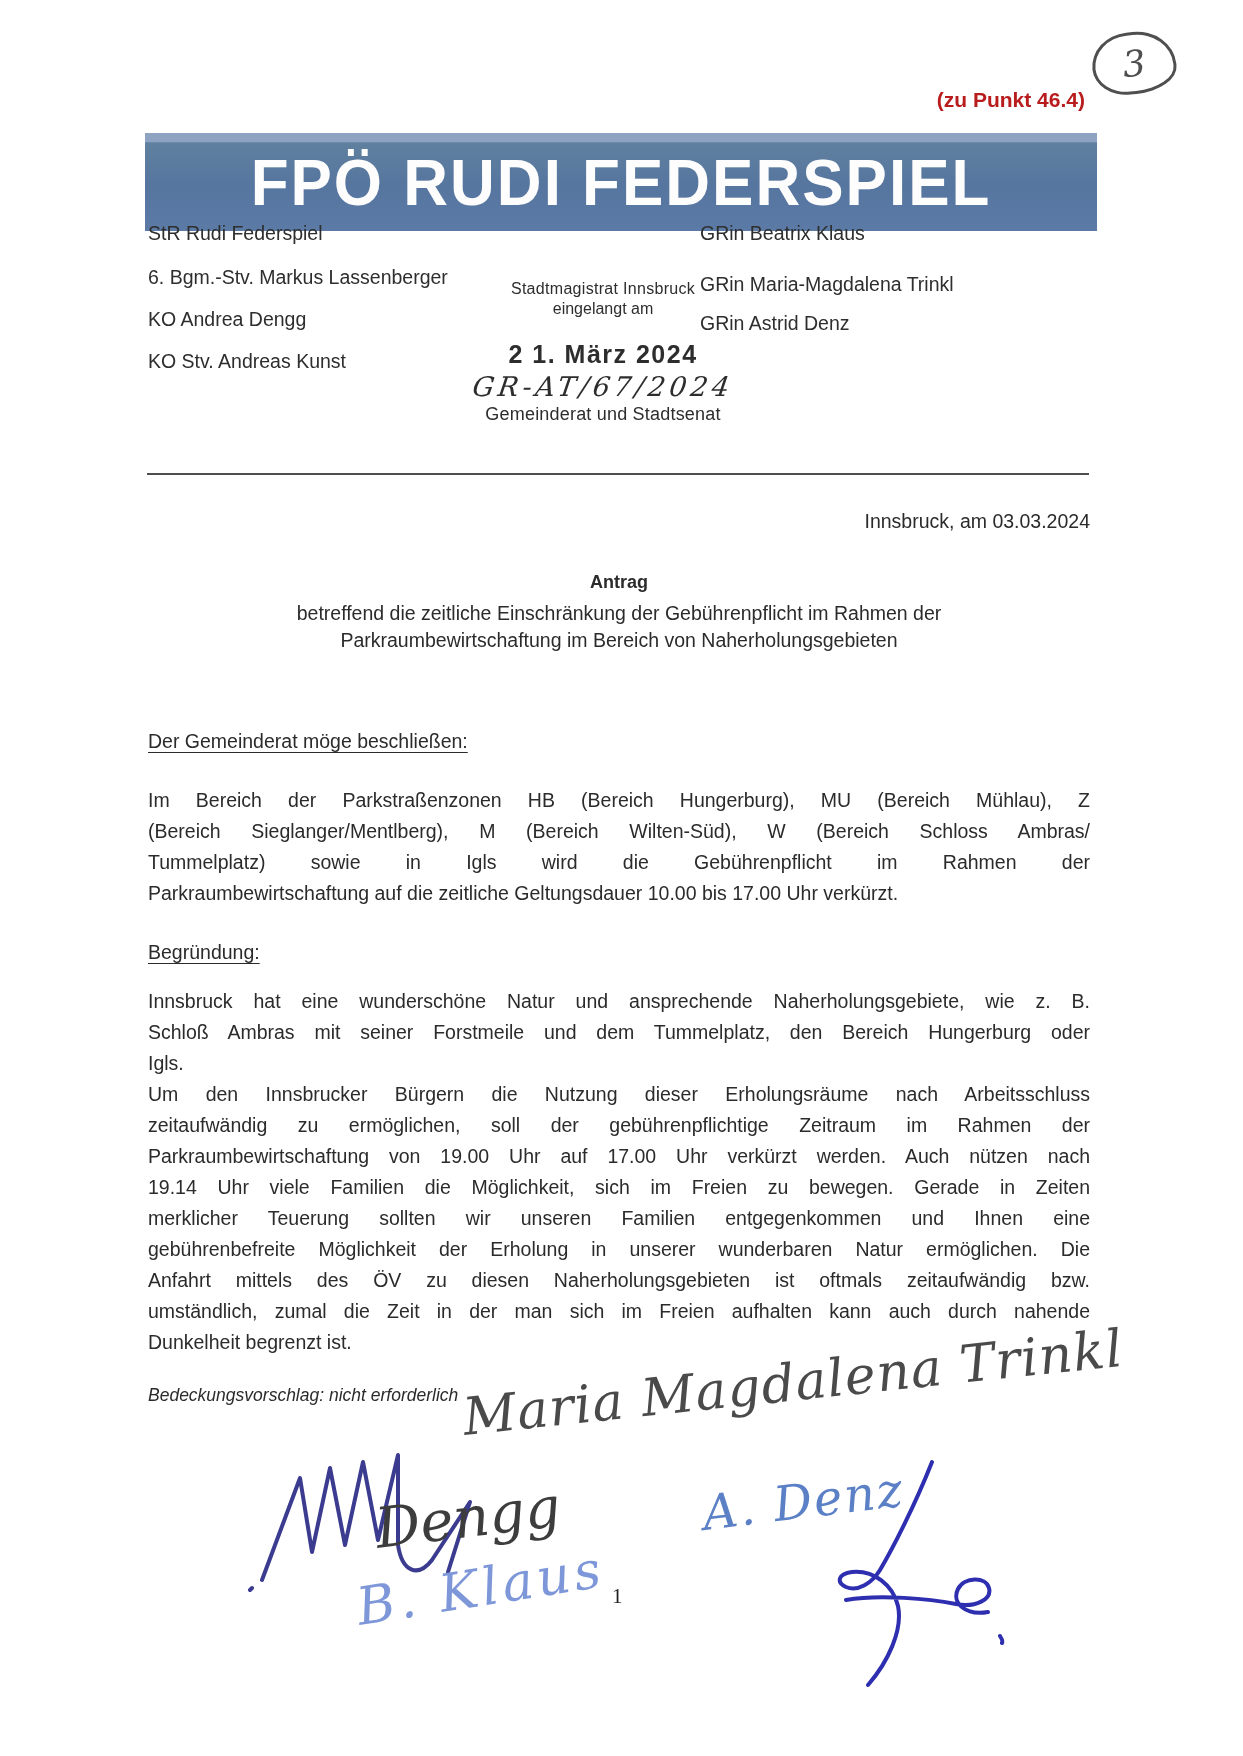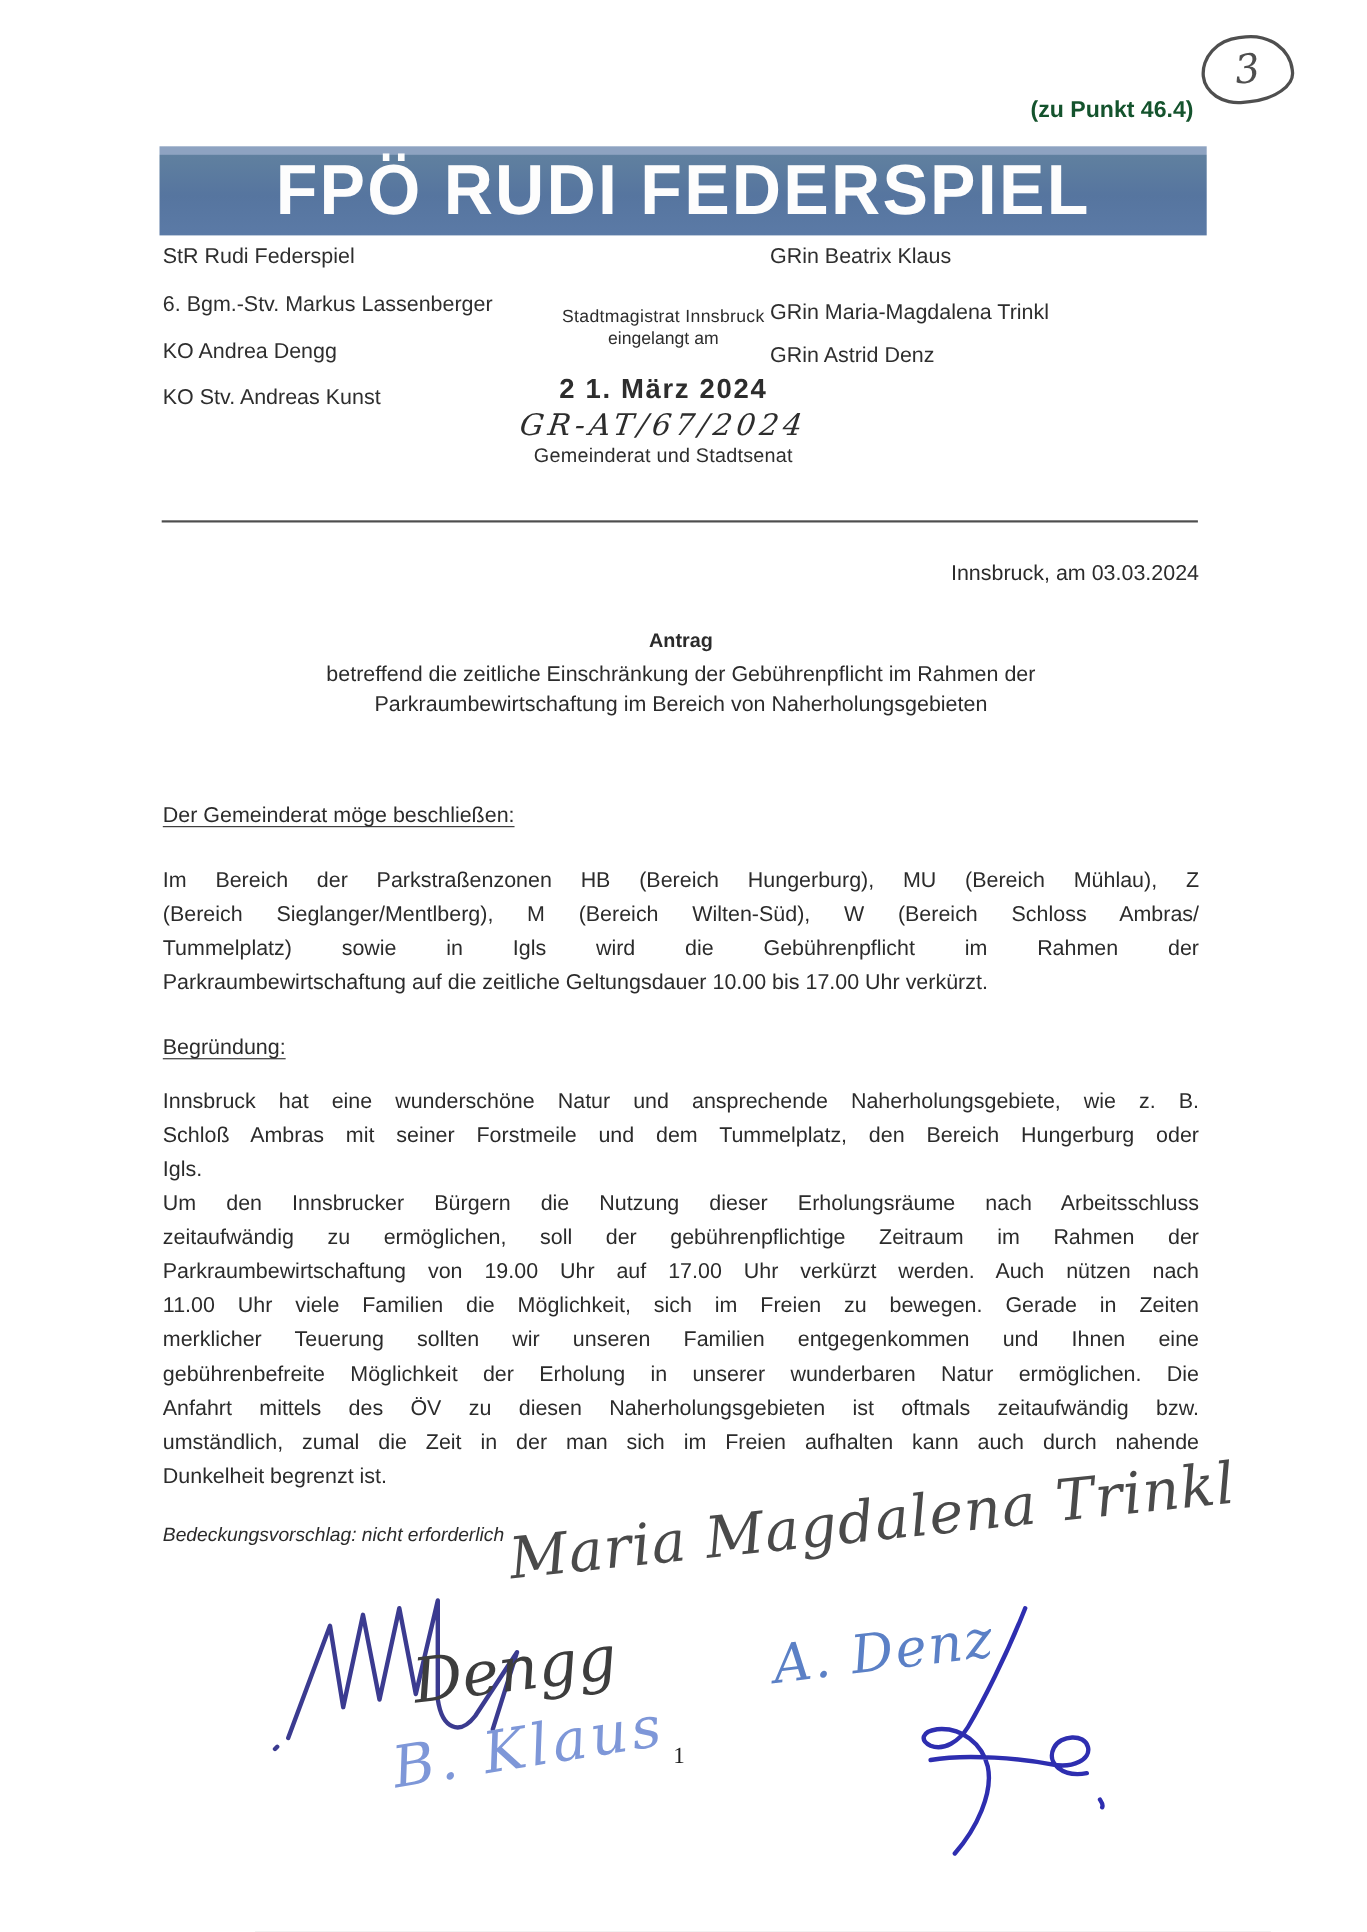--- a/index.html
+++ b/index.html
@@ -11,25 +11,25 @@
   
   .circle-num{
     position:absolute;left:1092px;top:32px;width:78px;height:56px;
     border:3px solid #4f4f4f;border-radius:48% 52% 55% 45% / 58% 62% 42% 50%;
     transform:rotate(-6deg);
     display:flex;align-items:center;justify-content:center;
     font-family:"DejaVu Serif",serif;font-style:italic;font-size:36px;color:#4f4f4f;
   }
   .punkt-ref{
     position:absolute;right:158px;top:88px;
-    font-size:21px;font-weight:bold;color:#14532d;
+    font-size:21px;font-weight:bold;color:#b91c1c;
   }
   
   .banner{
-    position:absolute;left:145px;top:133px;width:952px;height:81px;
+    position:absolute;left:145px;top:133px;width:952px;height:98px;
     background:linear-gradient(180deg,#8ea3c1 0%,#8ea3c1 9%,#60809f 10%,#56759f 55%,#5b7aa6 100%);
     display:flex;align-items:center;justify-content:center;
   }
   .banner-text{
     font-size:62px;font-weight:bold;color:#fdfdfd;letter-spacing:2px;
     transform:scaleY(1.04);white-space:nowrap;
   }
   
   .hname{position:absolute;font-size:19.5px;color:#2e2e2e;white-space:nowrap;}
   
@@ -115,21 +115,21 @@
     <div class="sec-head beg">Begründung:</div>
     <div class="jlines tight">
         <div>Innsbruck hat eine wunderschöne Natur und ansprechende Naherholungsgebiete, wie z. B.</div>
         <div>Schloß Ambras mit seiner Forstmeile und dem Tummelplatz, den Bereich Hungerburg oder</div>
         <div>Igls.</div>
       </div>
     <div class="jlines cont">
         <div>Um den Innsbrucker Bürgern die Nutzung dieser Erholungsräume nach Arbeitsschluss</div>
         <div>zeitaufwändig zu ermöglichen, soll der gebührenpflichtige Zeitraum im Rahmen der</div>
         <div>Parkraumbewirtschaftung von 19.00 Uhr auf 17.00 Uhr verkürzt werden. Auch nützen nach</div>
-        <div>11.00 Uhr viele Familien die Möglichkeit, sich im Freien zu bewegen. Gerade in Zeiten</div>
+        <div>19.14 Uhr viele Familien die Möglichkeit, sich im Freien zu bewegen. Gerade in Zeiten</div>
         <div>merklicher Teuerung sollten wir unseren Familien entgegenkommen und Ihnen eine</div>
         <div>gebührenbefreite Möglichkeit der Erholung in unserer wunderbaren Natur ermöglichen. Die</div>
         <div>Anfahrt mittels des ÖV zu diesen Naherholungsgebieten ist oftmals zeitaufwändig bzw.</div>
         <div>umständlich, zumal die Zeit in der man sich im Freien aufhalten kann auch durch nahende</div>
         <div>Dunkelheit begrenzt ist.</div>
       </div>
 
     <div class="funding">Bedeckungsvorschlag: nicht erforderlich</div>
   </div>
 

